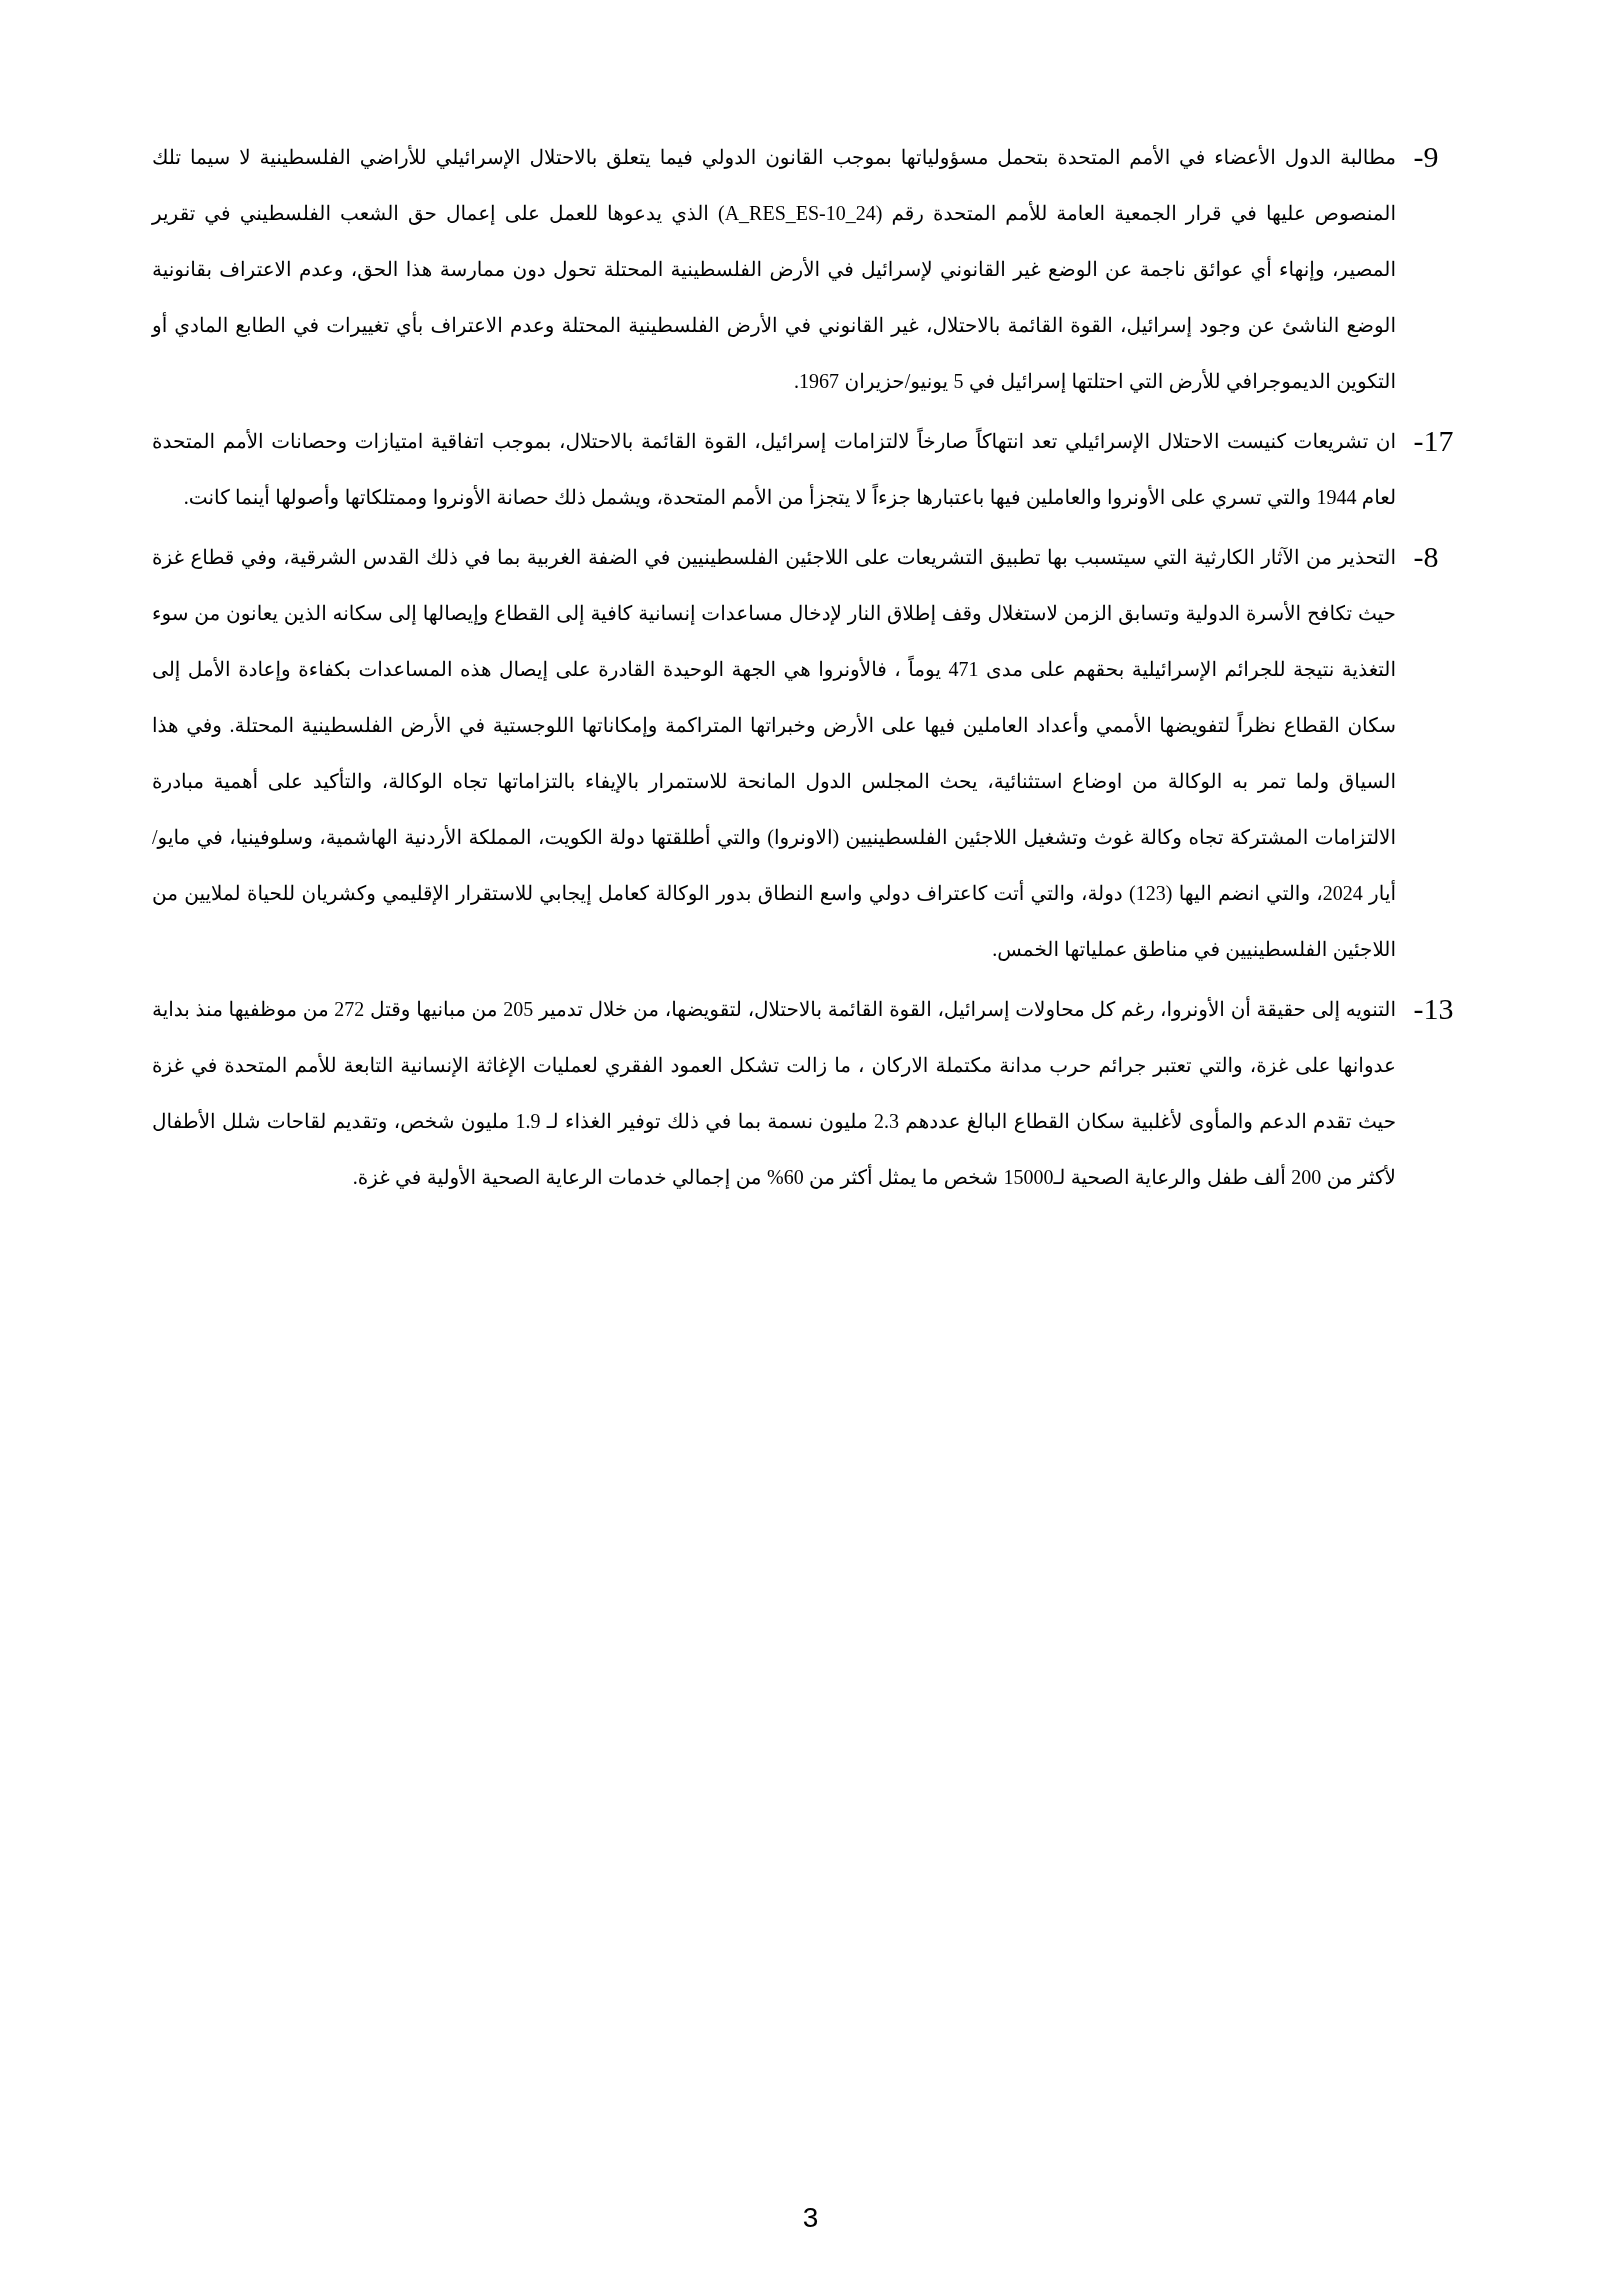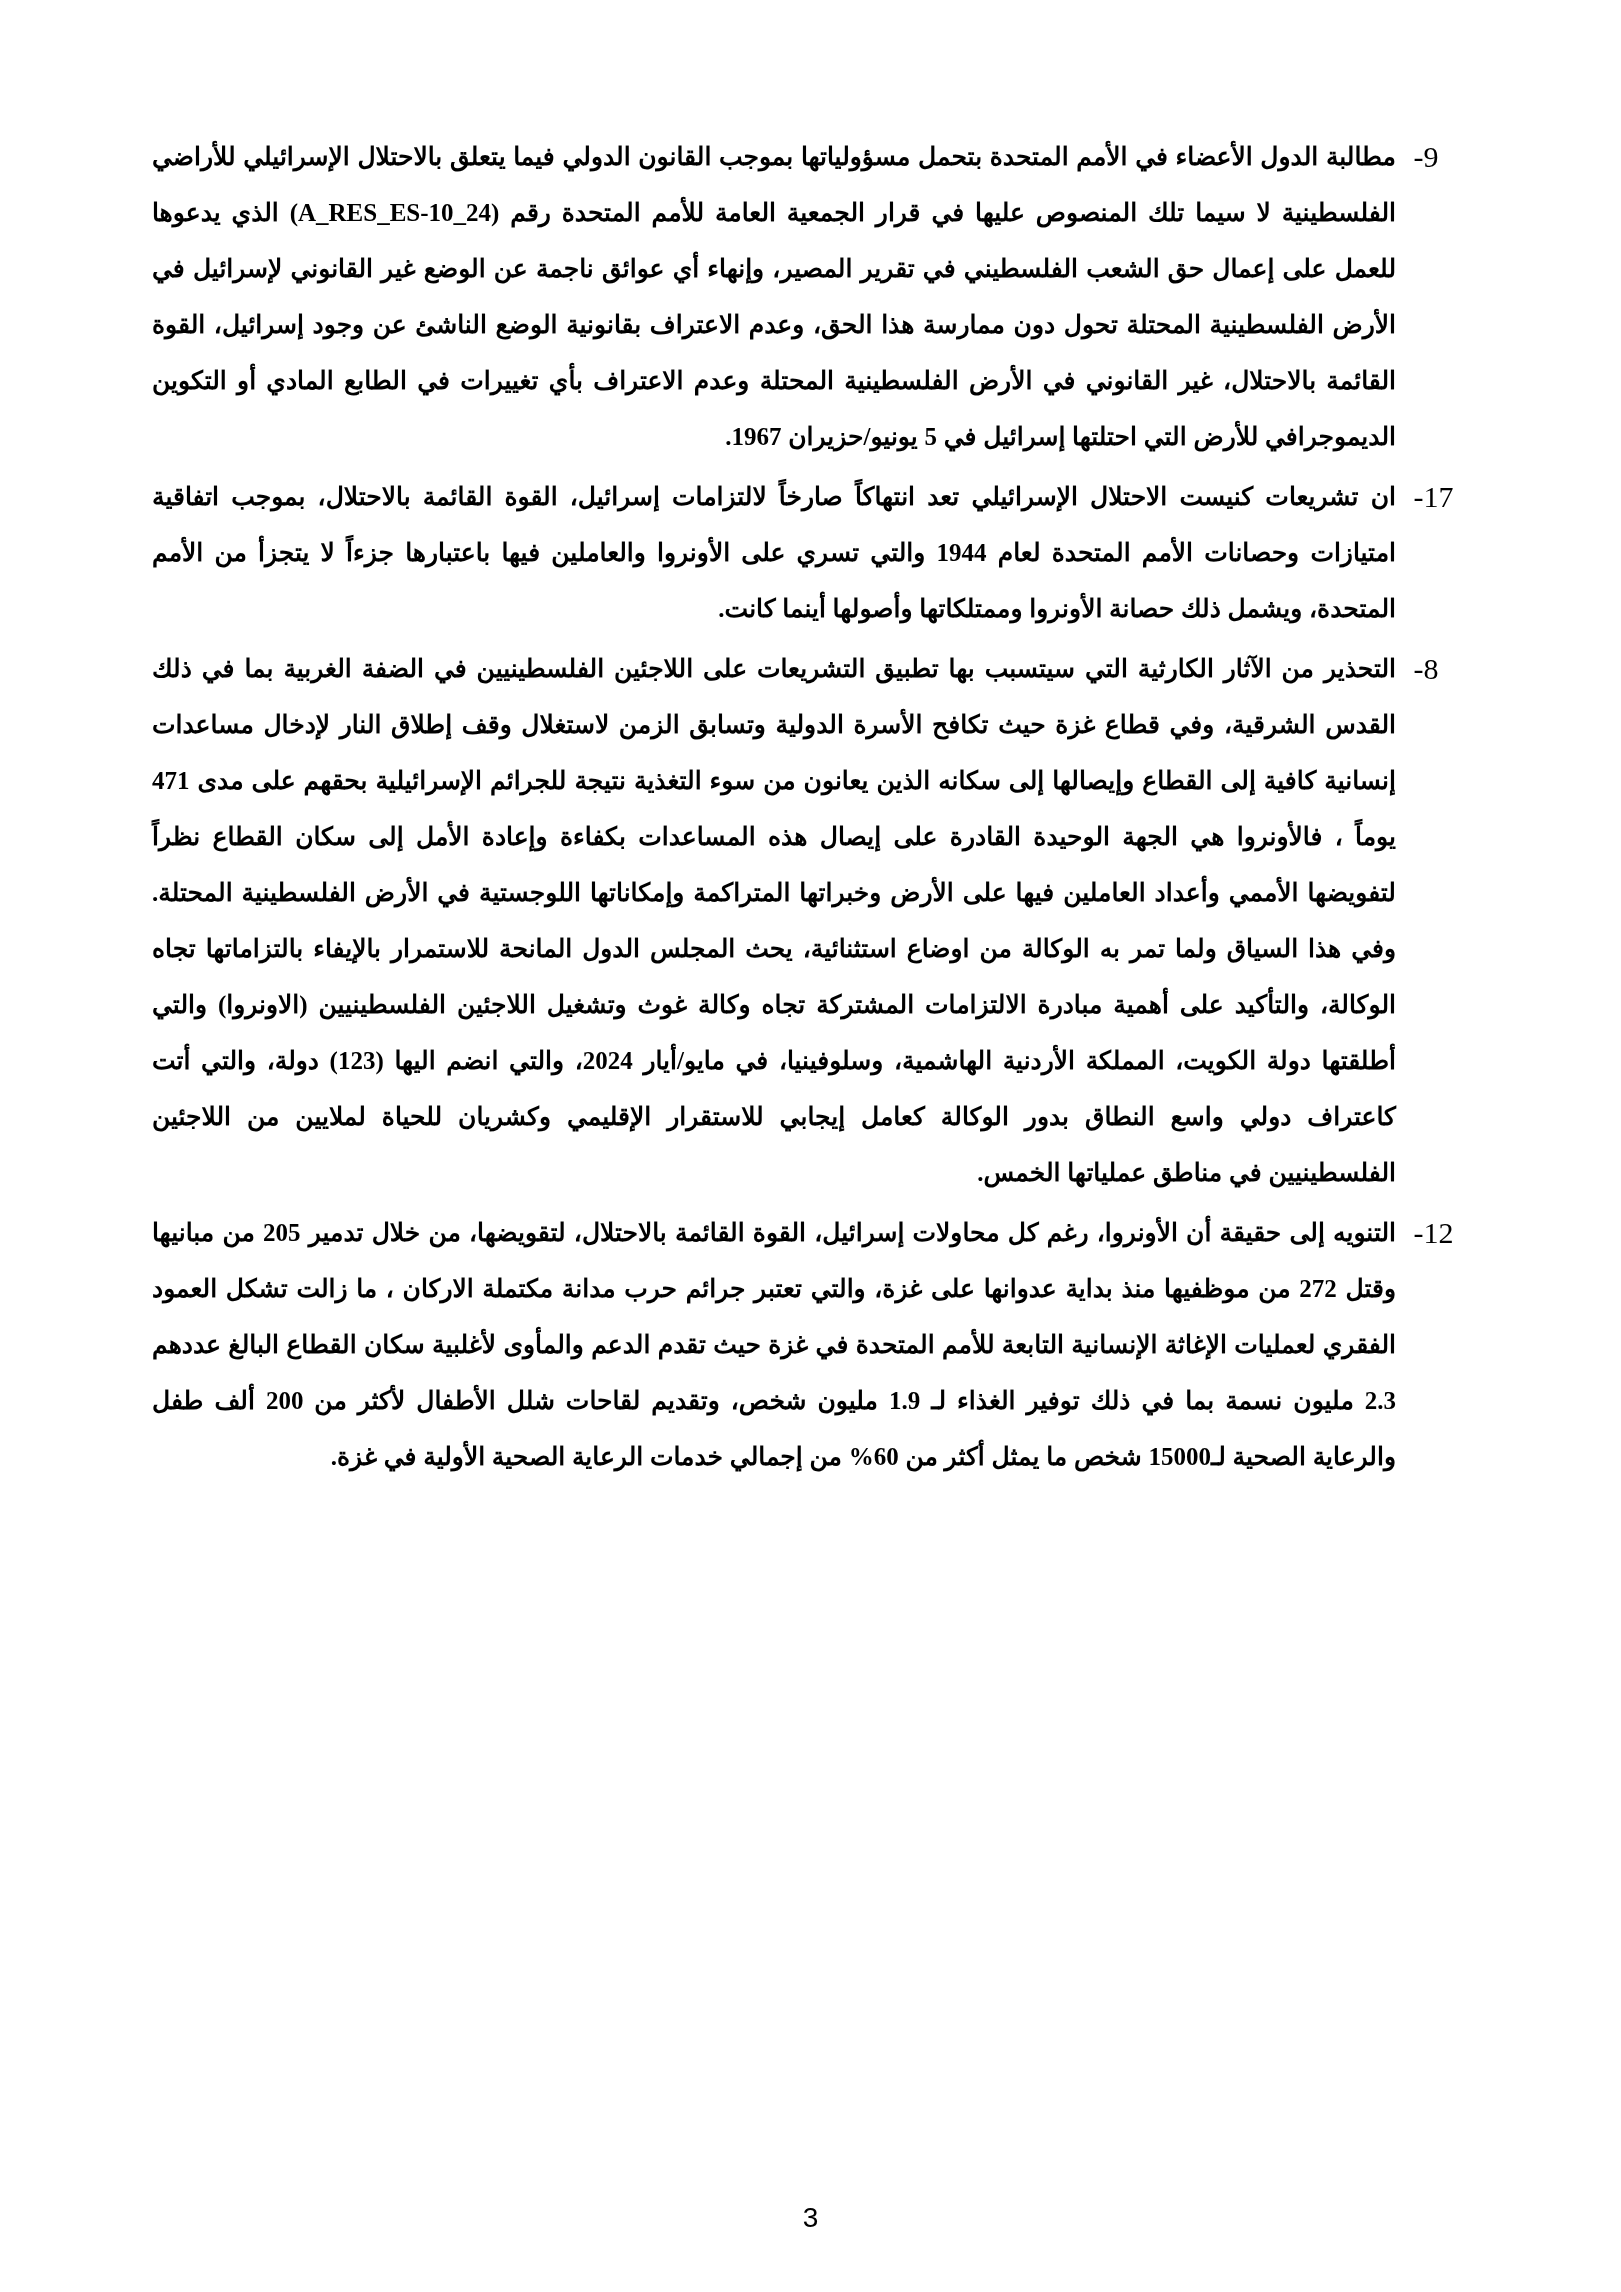--- a/index.html
+++ b/index.html
@@ -44,26 +44,25 @@
     font-size: 30px;
     line-height: 56px;
     direction: ltr;
     unicode-bidi: isolate;
     white-space: nowrap;
   }
   .body-text {
     flex: 1 1 auto;
     text-align: justify;
     text-align-last: right;
-    font-size: 25px;
+    font-size: 20px;
     line-height: 56px;
     direction: rtl;
     word-spacing: 0.02em;
     hyphens: none;
-    font-weight: bold;
   }
   .page-number {
     position: absolute;
     bottom: 59px;
     left: 0;
     right: 0;
     text-align: center;
     font-size: 28px;
     line-height: 33px;
     font-family: "Liberation Sans", "DejaVu Sans", sans-serif;
@@ -86,21 +85,21 @@
       <div class="marker">-17</div>
       <div class="body-text">ان تشريعات كنيست الاحتلال الإسرائيلي تعد انتهاكاً صارخاً لالتزامات إسرائيل، القوة القائمة بالاحتلال، بموجب اتفاقية امتيازات وحصانات الأمم المتحدة لعام 1944 والتي تسري على الأونروا والعاملين فيها باعتبارها جزءاً لا يتجزأ من الأمم المتحدة، ويشمل ذلك حصانة الأونروا وممتلكاتها وأصولها أينما كانت.</div>
     </div>
 
     <div class="para">
       <div class="marker">-8</div>
       <div class="body-text">التحذير من الآثار الكارثية التي سيتسبب بها تطبيق التشريعات على اللاجئين الفلسطينيين في الضفة الغربية بما في ذلك القدس الشرقية، وفي قطاع غزة حيث تكافح الأسرة الدولية وتسابق الزمن لاستغلال وقف إطلاق النار لإدخال مساعدات إنسانية كافية إلى القطاع وإيصالها إلى سكانه الذين يعانون من سوء التغذية نتيجة للجرائم الإسرائيلية بحقهم على مدى 471 يوماً ، فالأونروا هي الجهة الوحيدة القادرة على إيصال هذه المساعدات بكفاءة وإعادة الأمل إلى سكان القطاع نظراً لتفويضها الأممي وأعداد العاملين فيها على الأرض وخبراتها المتراكمة وإمكاناتها اللوجستية في الأرض الفلسطينية المحتلة. وفي هذا السياق ولما تمر به الوكالة من اوضاع استثنائية، يحث المجلس الدول المانحة للاستمرار بالإيفاء بالتزاماتها تجاه الوكالة، والتأكيد على أهمية مبادرة الالتزامات المشتركة تجاه وكالة غوث وتشغيل اللاجئين الفلسطينيين (الاونروا) والتي أطلقتها دولة الكويت، المملكة الأردنية الهاشمية، وسلوفينيا، في مايو/أيار 2024، والتي انضم اليها (123) دولة، والتي أتت كاعتراف دولي واسع النطاق بدور الوكالة كعامل إيجابي للاستقرار الإقليمي وكشريان للحياة لملايين من اللاجئين الفلسطينيين في مناطق عملياتها الخمس.</div>
     </div>
 
     <div class="para">
-      <div class="marker">-12</div>
+      <div class="marker">-13</div>
       <div class="body-text">التنويه إلى حقيقة أن الأونروا، رغم كل محاولات إسرائيل، القوة القائمة بالاحتلال، لتقويضها، من خلال تدمير 205 من مبانيها وقتل 272 من موظفيها منذ بداية عدوانها على غزة، والتي تعتبر جرائم حرب مدانة مكتملة الاركان ، ما زالت تشكل العمود الفقري لعمليات الإغاثة الإنسانية التابعة للأمم المتحدة في غزة حيث تقدم الدعم والمأوى لأغلبية سكان القطاع البالغ عددهم 2.3 مليون نسمة بما في ذلك توفير الغذاء لـ 1.9 مليون شخص، وتقديم لقاحات شلل الأطفال لأكثر من 200 ألف طفل والرعاية الصحية لـ15000 شخص ما يمثل أكثر من 60% من إجمالي خدمات الرعاية الصحية الأولية في غزة.</div>
     </div>
 
   </div>
 
   <div class="page-number">3</div>
 
 </div>
 
 

